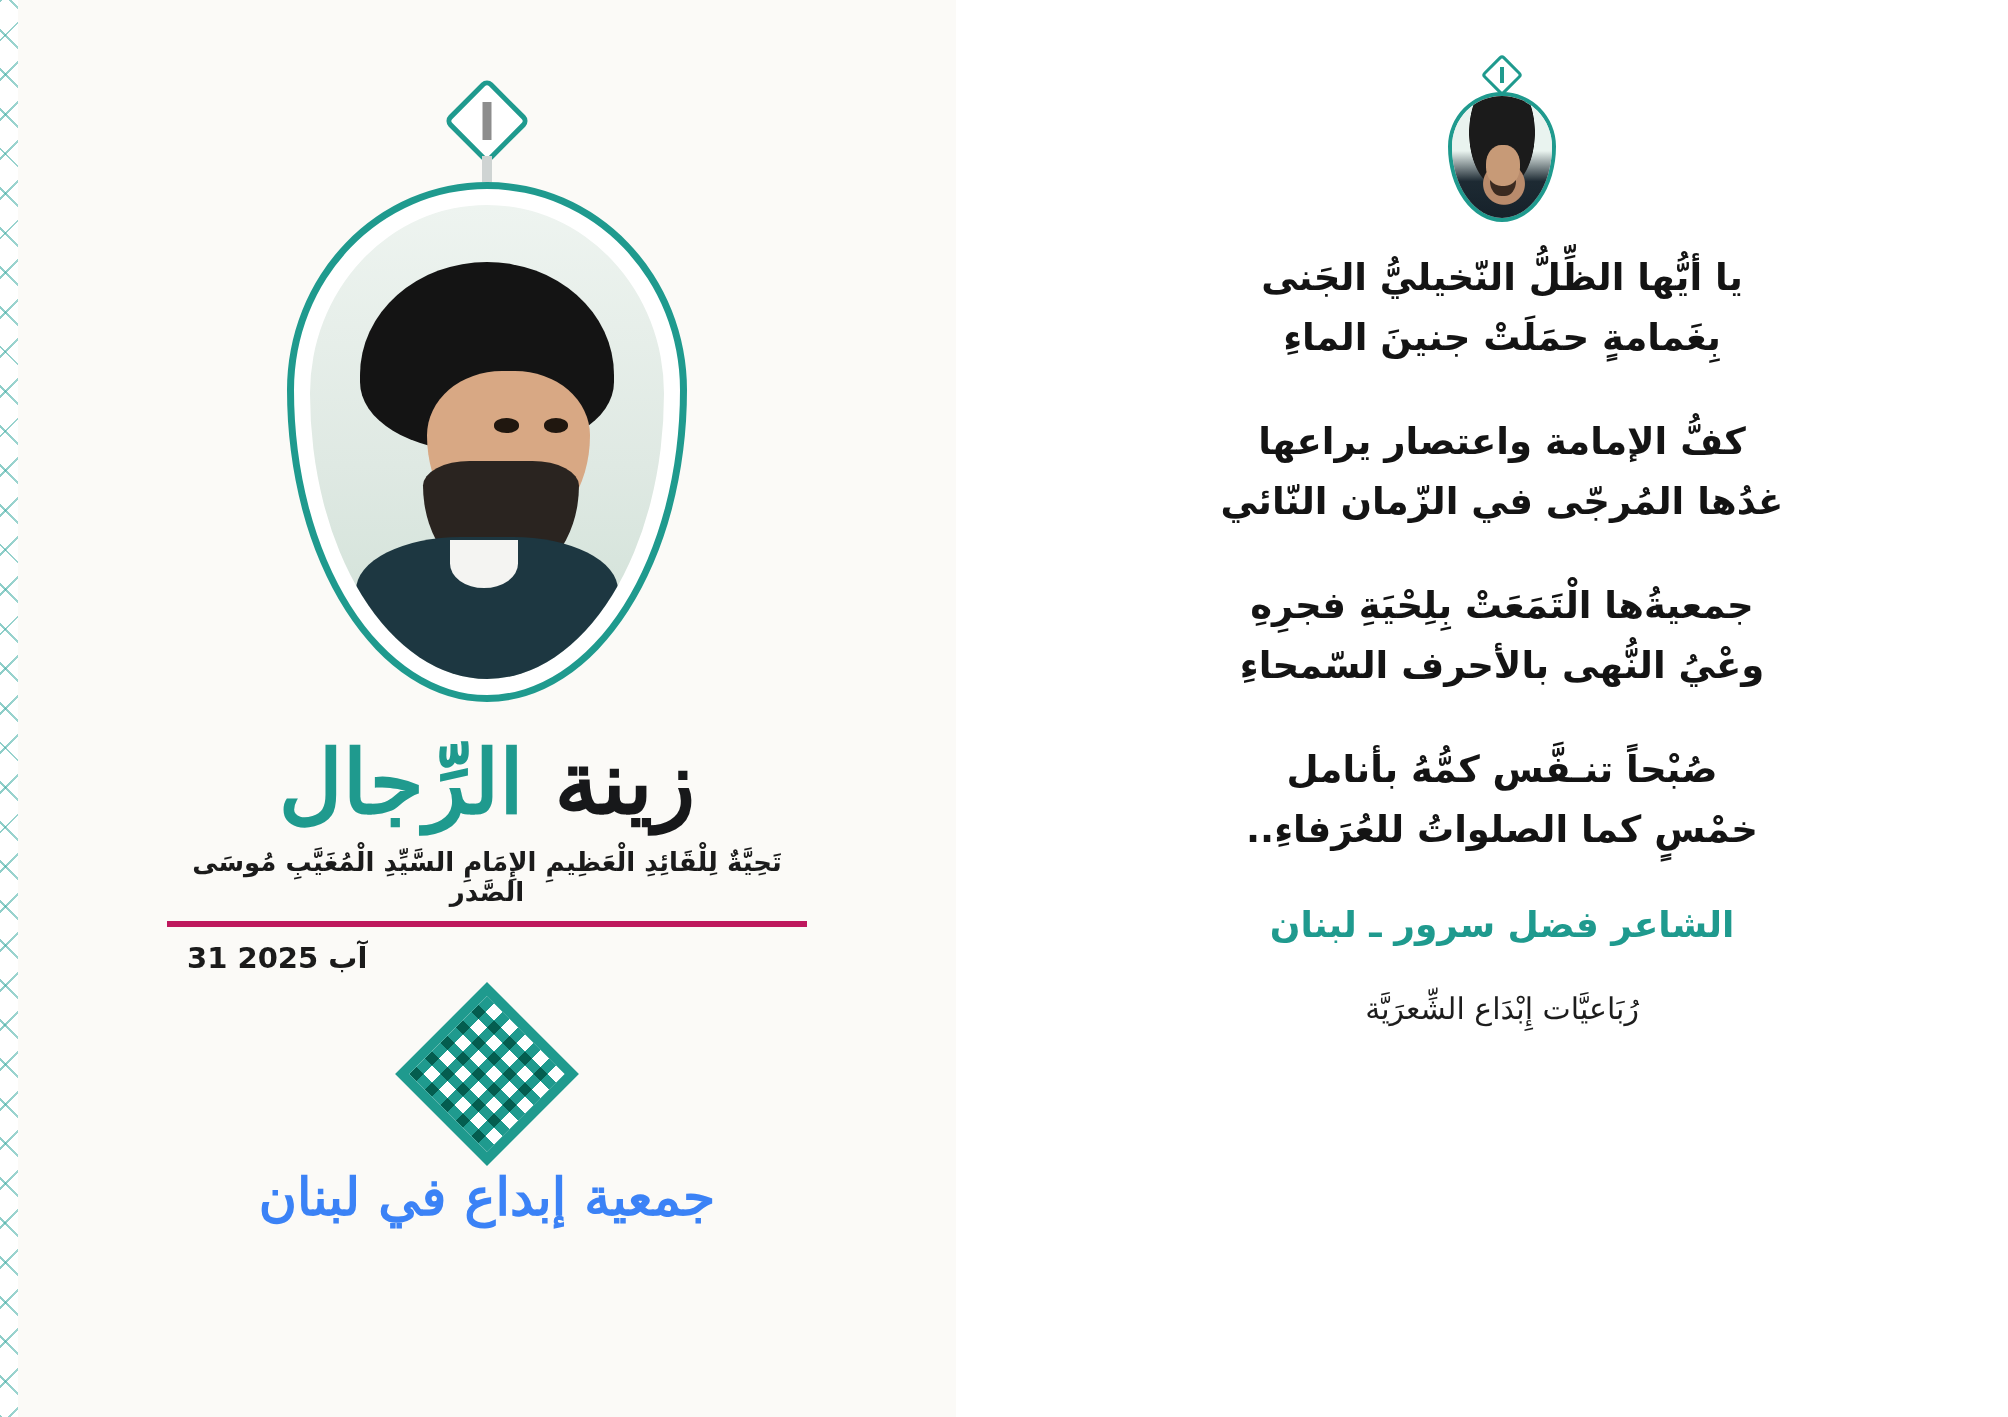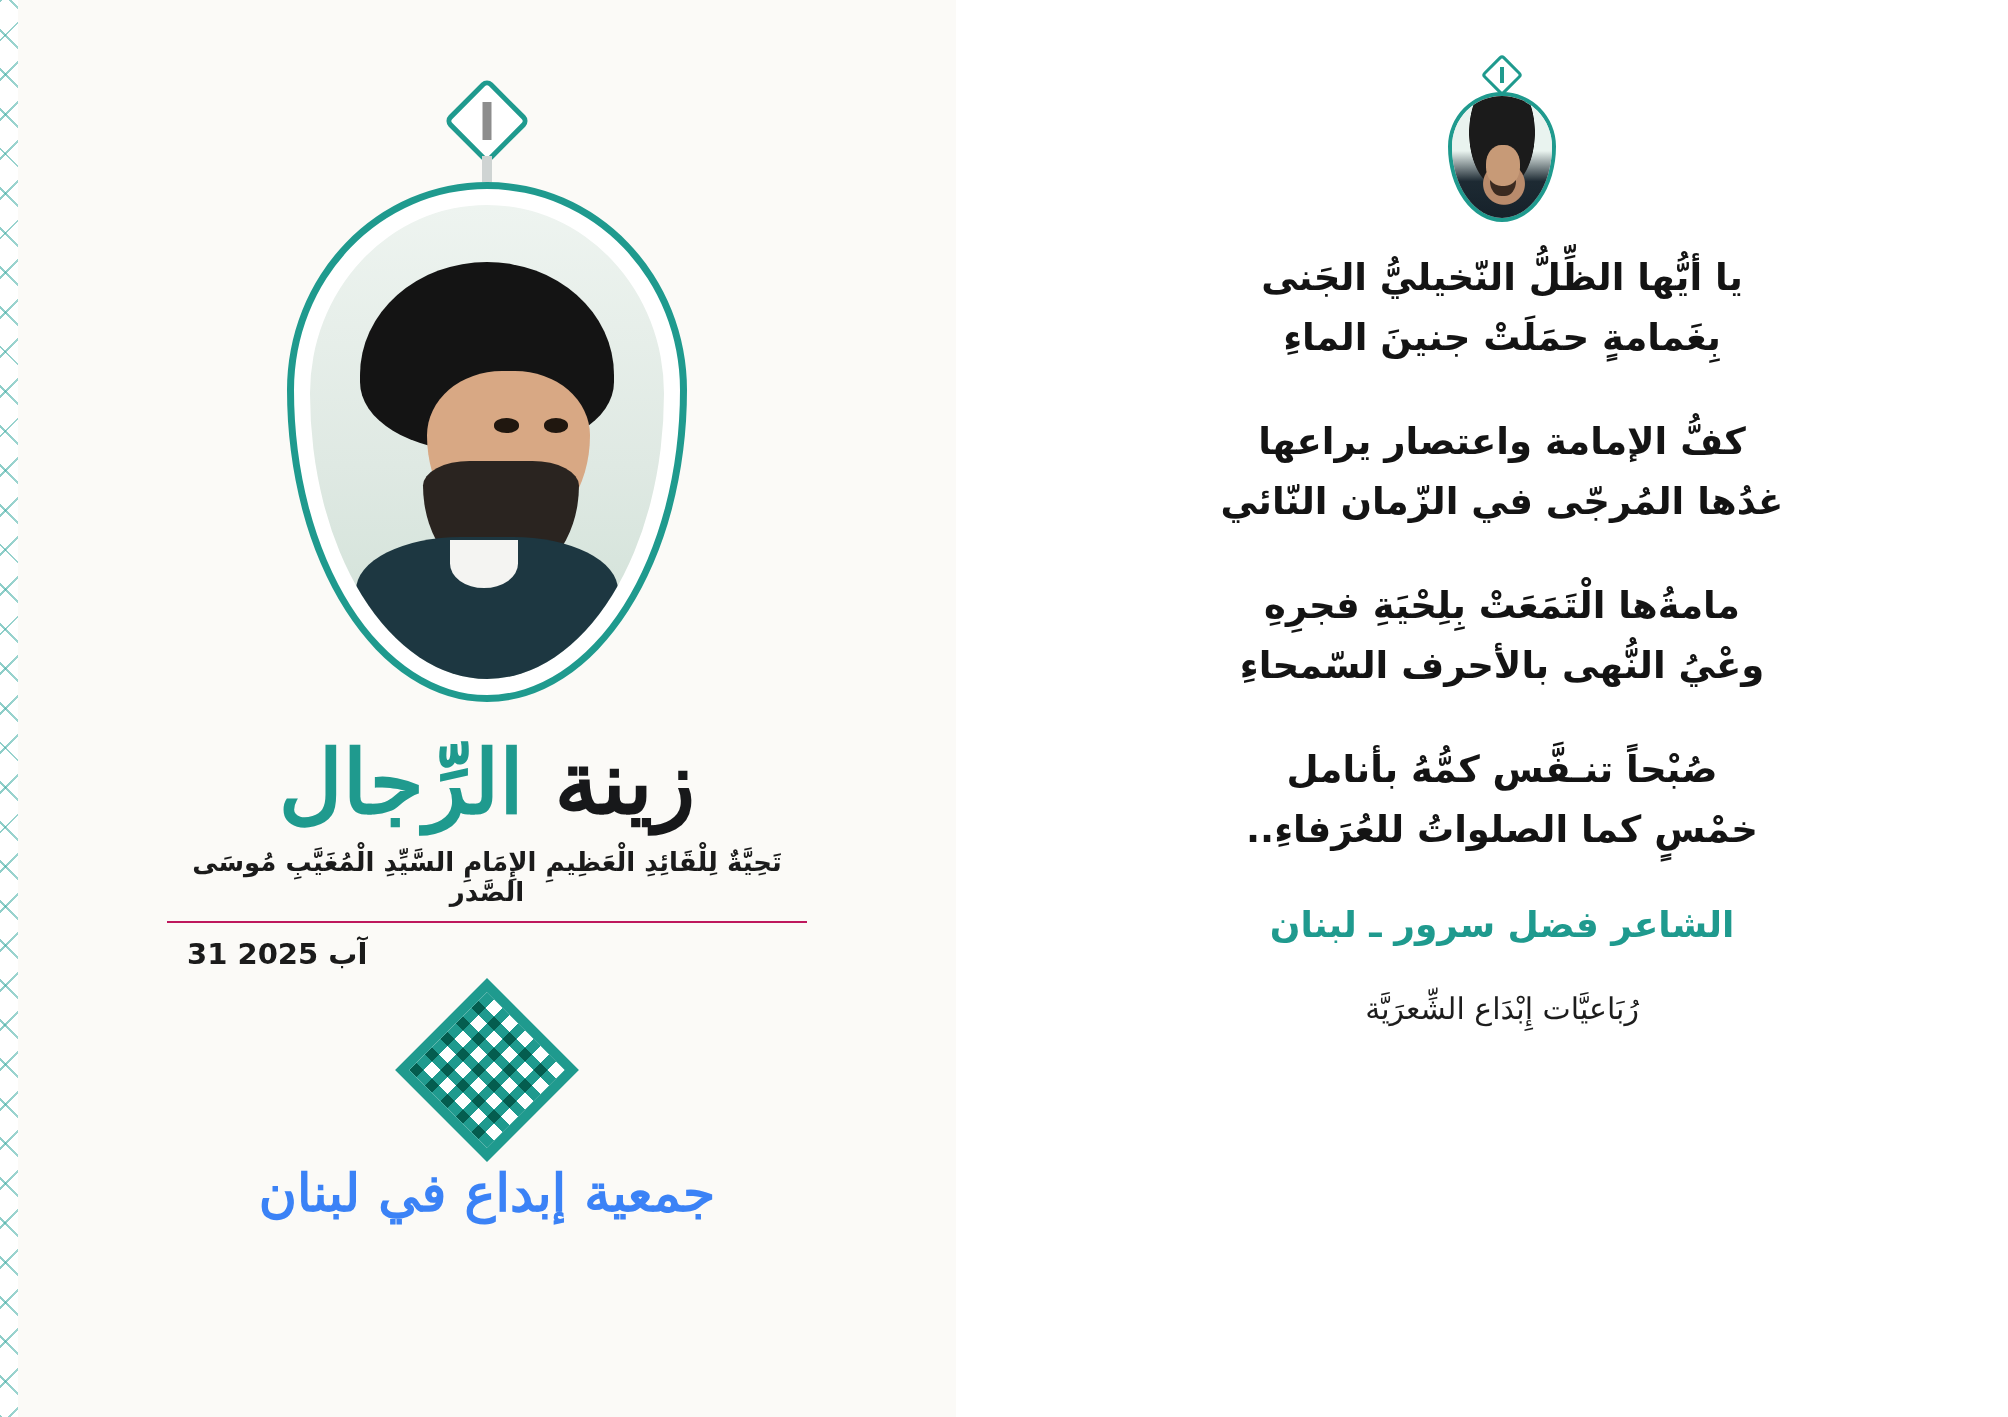--- a/index.html
+++ b/index.html
@@ -281,21 +281,21 @@
   }
   .calligraphy-title .accent { color: #1f9a8e; }
 
   .subtitle {
     margin-top: 16px;
     font-size: 26px;
     font-weight: bold;
     color: #1b1b1b;
     direction: rtl;
     text-align: center;
-    border-bottom: 2px solid #be185d;
+    border-bottom: 6px solid #be185d;
     padding-bottom: 14px;
     width: 640px;
   }
   .date {
     margin-top: 14px;
     width: 640px;
     text-align: left;
     direction: ltr;
     font-size: 29px;
     color: #1b1b1b;
@@ -353,21 +353,21 @@
         <div class="line">يا أيُّها الظِّلُّ النّخيليُّ الجَنى</div>
         <div class="line">بِغَمامةٍ حمَلَتْ جنينَ الماءِ</div>
       </div>
 
       <div class="stanza">
         <div class="line">كفُّ الإمامة واعتصار يراعها</div>
         <div class="line">غدُها المُرجّى في الزّمان النّائي</div>
       </div>
 
       <div class="stanza">
-        <div class="line">مامةُها الْتَمَعَتْ بِلِحْيَةِ فجرِهِ</div>
+        <div class="line">جمعيةُها الْتَمَعَتْ بِلِحْيَةِ فجرِهِ</div>
         <div class="line">وعْيُ النُّهى بالأحرف السّمحاءِ</div>
       </div>
 
       <div class="stanza">
         <div class="line">صُبْحاً تنـفَّس كمُّهُ بأنامل</div>
         <div class="line">خمْسٍ كما الصلواتُ للعُرَفاءِ..</div>
       </div>
 
       <div class="poet">الشاعر فضل سرور ـ لبنان</div>
       <div class="series">رُبَاعيَّات إِبْدَاع الشِّعرَيَّة</div>

